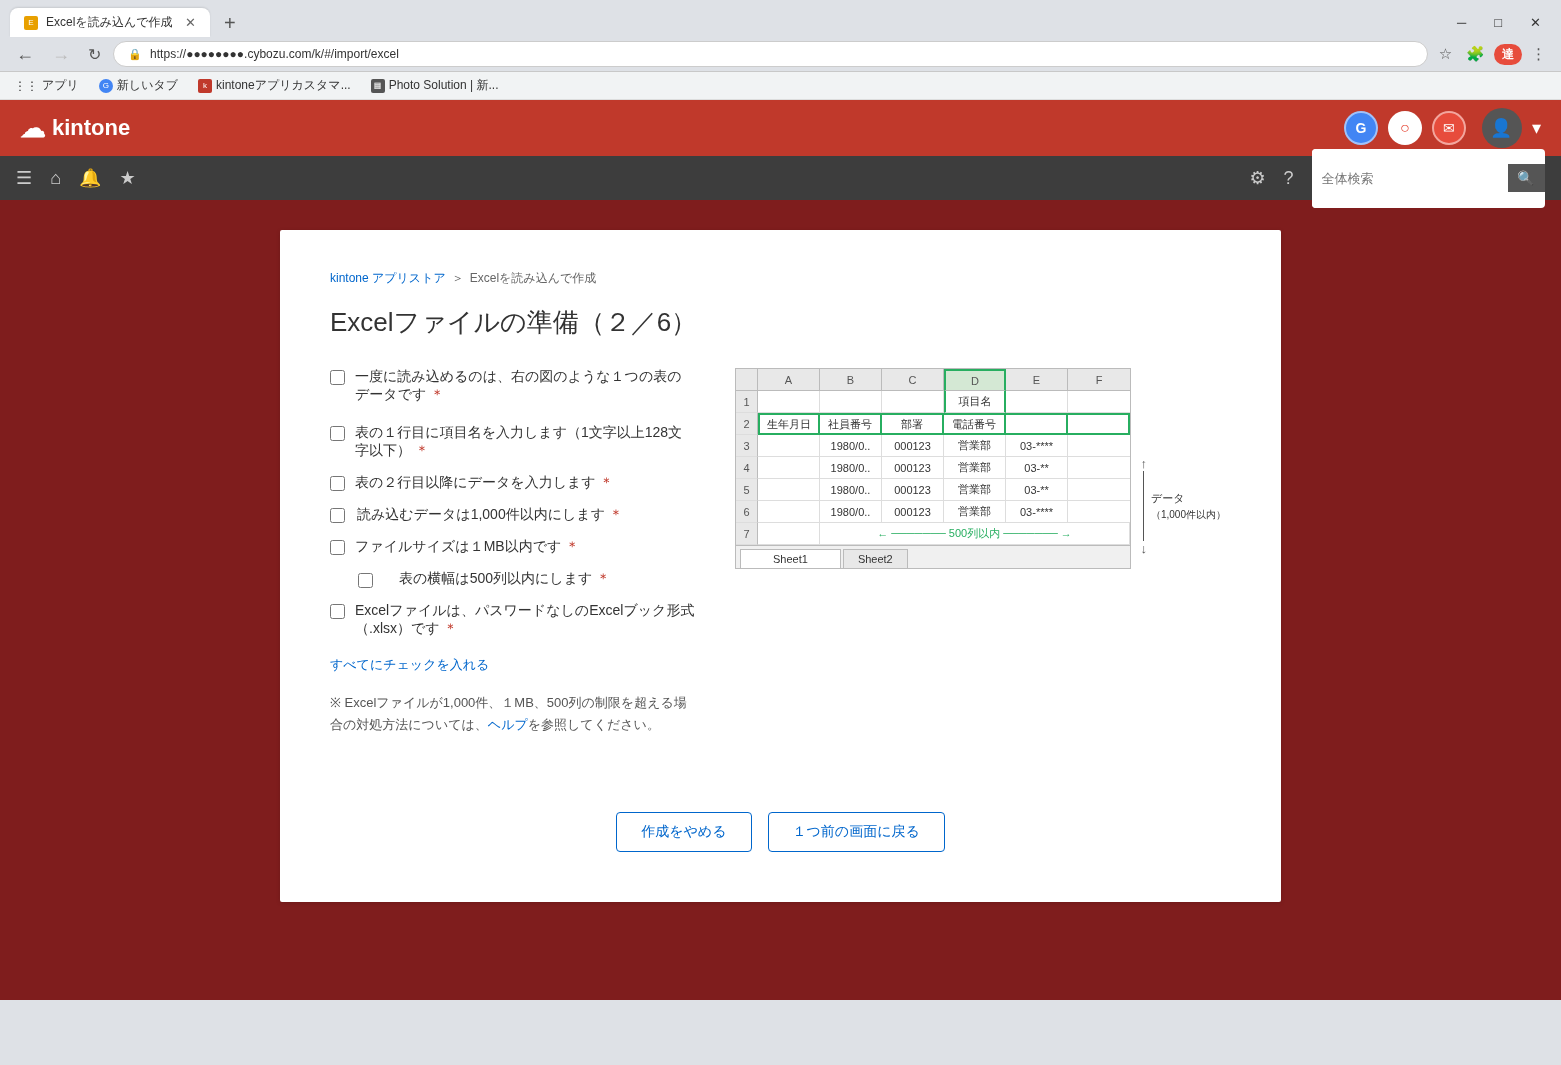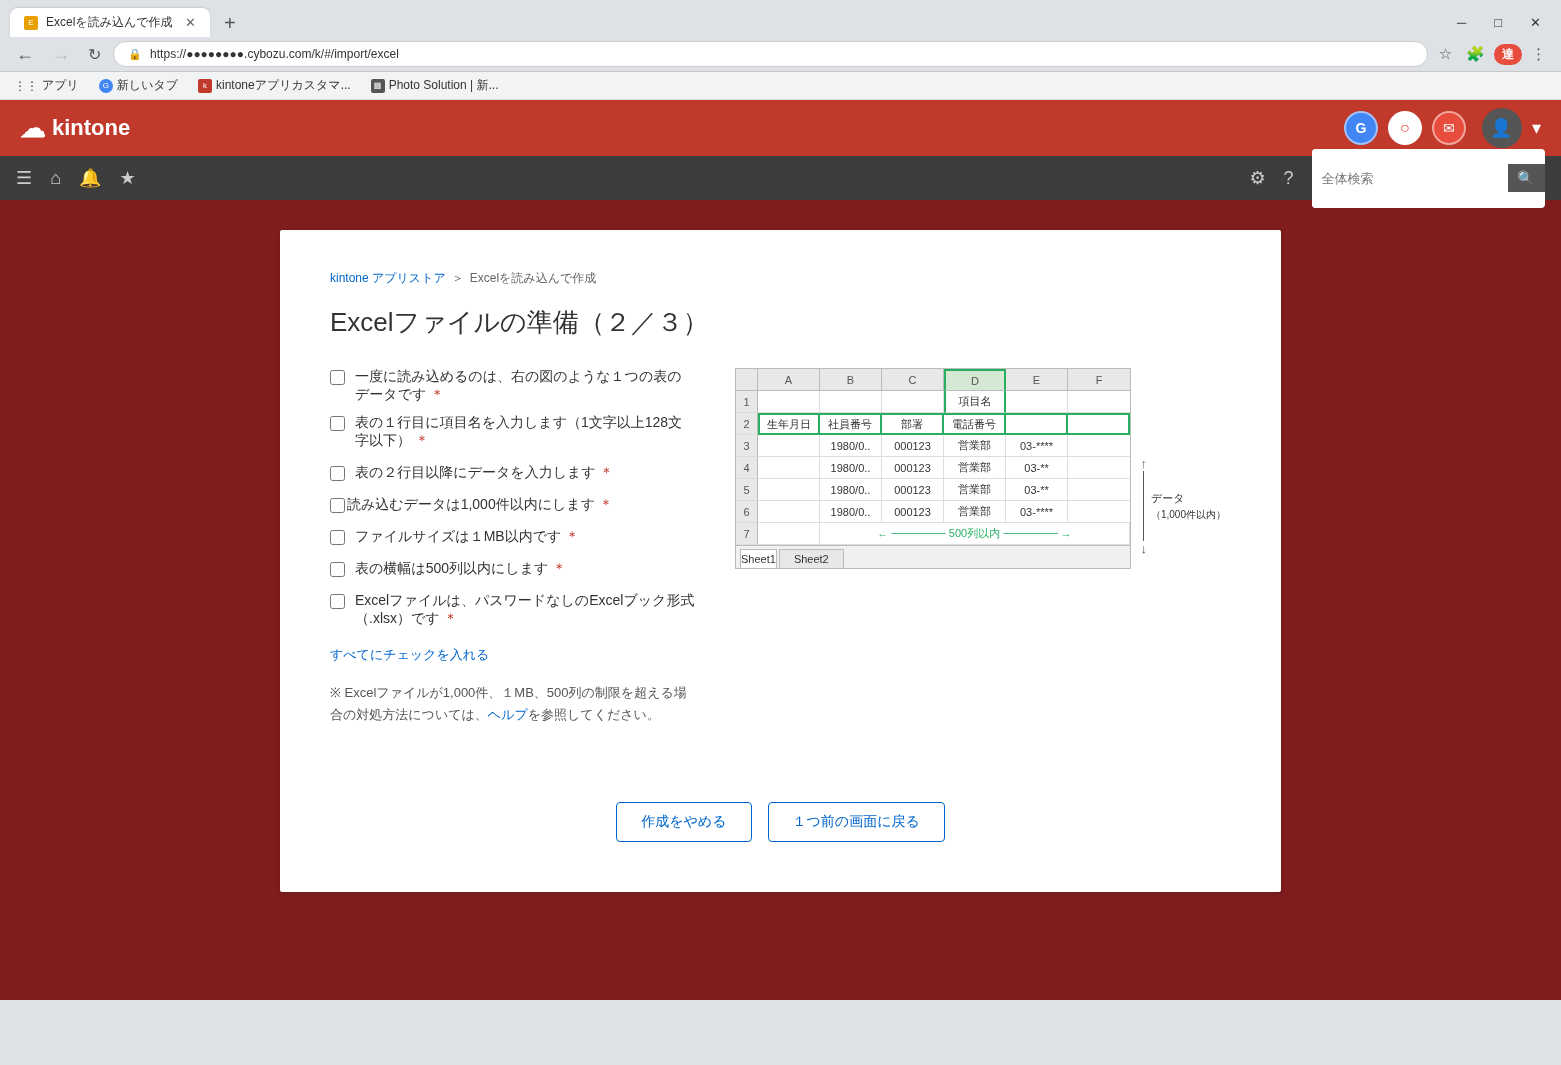--- a/index.html
+++ b/index.html
@@ -100,48 +100,48 @@
 
   <div style="background:#7f1d1d; min-height:800px; padding:30px 280px;">
     <div style="background:white; padding:40px 50px 50px 50px; border-radius:2px; box-shadow:0 1px 4px rgba(0,0,0,0.15);">
 
       <div style="font-size:12px; color:#666; margin-bottom:18px; display:flex; align-items:center; gap:6px;">
         <a style="color:#0066cc;text-decoration:none;">kintone アプリストア</a>
         <span>＞</span>
         <span>Excelを読み込んで作成</span>
       </div>
 
-      <h1 style="font-size:26px; color:#333; font-weight:normal; margin-bottom:28px;">Excelファイルの準備（２／３）</h1>
+      <h1 style="font-size:26px; color:#333; font-weight:normal; margin-bottom:28px;">Excelファイルの準備（２／6）</h1>
 
       <div style="display:flex; gap:40px; align-items:flex-start;">
 
         <div style="flex:1;">
 
           
-          <div style="display:flex;align-items:flex-start;gap:10px;margin-bottom:10px;">
+          <div style="display:flex;align-items:flex-start;gap:10px;margin-bottom:20px;">
             <input type="checkbox" style="width: 15px; height: 15px; margin-top: 2px; flex-shrink: 0;">
             <span style="font-size:14px;color:#333;">一度に読み込めるのは、右の図のような１つの表のデータです <span style="color:#c0392b;">＊</span></span>
           </div>
           <div style="display:flex;align-items:flex-start;gap:10px;margin-bottom:14px;">
             <input type="checkbox" style="width: 15px; height: 15px; margin-top: 2px; flex-shrink: 0;">
             <span style="font-size:14px;color:#333;">表の１行目に項目名を入力します（1文字以上128文字以下） <span style="color:#c0392b;">＊</span></span>
           </div>
           <div style="display:flex;align-items:flex-start;gap:10px;margin-bottom:14px;">
             <input type="checkbox" style="width: 15px; height: 15px; margin-top: 2px; flex-shrink: 0;">
             <span style="font-size:14px;color:#333;">表の２行目以降にデータを入力します <span style="color:#c0392b;">＊</span></span>
           </div>
-          <div style="display:flex;align-items:flex-start;gap:2px;margin-bottom:14px;">
+          <div style="display:flex;align-items:flex-start;gap:12px;margin-bottom:14px;">
             <input type="checkbox" style="width: 15px; height: 15px; margin-top: 2px; flex-shrink: 0;">
             <span style="font-size:14px;color:#333;">読み込むデータは1,000件以内にします <span style="color:#c0392b;">＊</span></span>
           </div>
           <div style="display:flex;align-items:flex-start;gap:10px;margin-bottom:14px;">
             <input type="checkbox" style="width: 15px; height: 15px; margin-top: 2px; flex-shrink: 0;">
             <span style="font-size:14px;color:#333;">ファイルサイズは１MB以内です <span style="color:#c0392b;">＊</span></span>
           </div>
-          <div style="display:flex;align-items:flex-start;gap:10px;margin-bottom:14px;">
+          <div style="display:flex;align-items:center;gap:26px;margin-bottom:14px;margin-left:28px;">
             <input type="checkbox" style="width: 15px; height: 15px; margin-top: 2px; flex-shrink: 0;">
             <span style="font-size:14px;color:#333;">表の横幅は500列以内にします <span style="color:#c0392b;">＊</span></span>
           </div>
           <div style="display:flex;align-items:flex-start;gap:10px;margin-bottom:18px;">
             <input type="checkbox" style="width: 15px; height: 15px; margin-top: 2px; flex-shrink: 0;">
             <span style="font-size:14px;color:#333;">Excelファイルは、パスワードなしのExcelブック形式（.xlsx）です <span style="color:#c0392b;">＊</span></span>
           </div>
 
           <a style="color:#0066cc;font-size:13px;text-decoration:none;cursor:pointer;display:inline-block;margin-bottom:18px;">すべてにチェックを入れる</a>
 
@@ -232,21 +232,21 @@
 
             
             <div style="display:flex;">
               <div style="width:22px;background:#e8e8e8;display:flex;align-items:center;justify-content:center;border-right:1px solid #bbb;border-bottom:1px solid #ddd;color:#555;font-size:11px;">7</div>
               <div style="width:62px;height:22px;border-right:1px solid #ddd;border-bottom:1px solid #ddd;background:white;"></div>
               <div style="width:310px;height:22px;border-right:1px solid #ddd;border-bottom:1px solid #ddd;display:flex;align-items:center;justify-content:center;font-size:11px;color:#27ae60;background:white;">← ─────── 500列以内 ─────── →</div>
             </div>
 
             
             <div style="display:flex; background:#f0f0f0; border-top:1px solid #bbb; padding:3px 4px 0; gap:2px;">
-              <div style="padding:3px 0;background:white;border:1px solid #bbb;border-bottom:none;font-size:11px;color:#333;cursor:pointer;">Sheet1</div>
+              <div style="padding:3px 32px;background:white;border:1px solid #bbb;border-bottom:none;font-size:11px;color:#333;cursor:pointer;">Sheet1</div>
               <div style="padding:3px 14px;background:#e8e8e8;border:1px solid #bbb;border-bottom:none;font-size:11px;color:#333;cursor:pointer;">Sheet2</div>
             </div>
           </div>
 
           
           <div style="position:absolute; right:-95px; top:88px; display:flex; flex-direction:row; align-items:center; gap:4px;">
             <div style="display:flex;flex-direction:column;align-items:center;height:100px;">
               <div style="font-size:13px;color:#555;">↑</div>
               <div style="width:1px;flex:1;background:#555;"></div>
               <div style="font-size:13px;color:#555;">↓</div>

